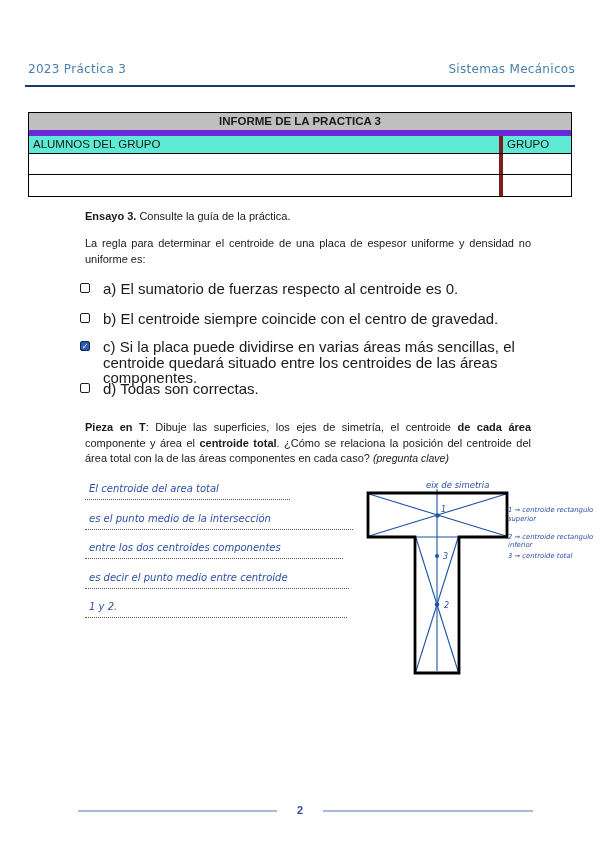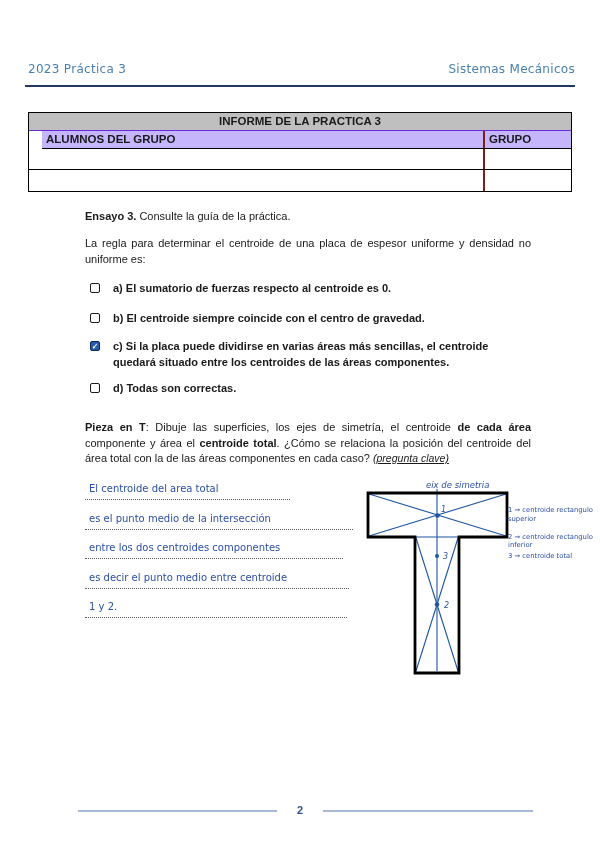--- a/index.html
+++ b/index.html
@@ -11,41 +11,41 @@
   .hdr-right { position:absolute; right:25px; top:62px; font-size:12px; color:#4a80ae; font-family:"DejaVu Sans", sans-serif; letter-spacing:.3px; }
   .hdr-rule  { position:absolute; left:25px; top:85px; width:550px; border-top:2.5px solid #203864; }
   .logo { position:absolute; left:513px; top:6px; width:57px; height:57px; border-radius:50%; background:#0d80c4;
           display:flex; flex-direction:column; align-items:center; justify-content:center; }
   .logo-dots { display:grid; grid-template-columns:repeat(3, 6px); grid-gap:2px; }
   .logo-dots i { width:6px; height:6px; background:#fff; border-radius:1.5px; display:block; }
   .logo-text { color:#fff; font-weight:bold; font-size:10px; letter-spacing:.5px; margin-top:1px; }
 
   
   .tbl { position:absolute; left:28px; top:112px; width:544px; border:1.4px solid #000; font-size:11.5px; }
-  .tbl-title { background:#bfbfbf; font-weight:bold; text-align:center; padding:2px 0 3px; border-bottom:1px solid #6d28d9; }
+  .tbl-title { background:#bfbfbf; font-weight:bold; text-align:center; padding:2px 0 3px; border-bottom:6px solid #6d28d9; }
   .tbl-row { display:flex; }
-  .tbl-head { background:#c4b5fd; font-weight:bold; border-bottom:1px solid #000;margin-left:13px; }
+  .tbl-head { background:#5eead4; font-weight:normal; border-bottom:1px solid #000; }
   .cell-main { flex:1; padding:2px 4px 3px; }
-  .cell-grupo { width:88px; border-left:2px solid #7f1d1d; padding:2px 4px 3px; }
+  .cell-grupo { width:72px; border-left:4px solid #7f1d1d; padding:2px 4px 3px; }
   .tbl-empty { height:21px; }
   .tbl-empty.mid { border-bottom:1px solid #000; }
   .tbl-empty .cell-main, .tbl-empty .cell-grupo { padding:0 4px; }
 
   
   .para { position:absolute; left:85px; width:446px; font-size:11px; line-height:15.5px; text-align:justify; }
   .b { font-weight:bold; }
-  .it { font-style:italic; font-size:10.5px;text-decoration:underline; }
+  .it { font-style:italic; font-size:10.5px; }
 
-  .opt { position:absolute; left:90px; width:440px; display:flex; font-size:11px; line-height:15.5px;font-weight:bold; }
+  .opt { position:absolute; left:80px; width:440px; display:flex; font-size:15px; line-height:15.5px; }
   .chk { flex:0 0 auto; width:10px; height:10px; border:1.6px solid #1b1b1b; border-radius:2px; margin:2px 13px 0 0; }
   .chk.checked { background:#2a5cad; border-color:#10284f; }
   .chk.checked::after { content:"\2713"; display:block; color:#fff; font-size:8px; line-height:9px; text-align:center; }
 
   
-  .hand { font-family:"DejaVu Sans", sans-serif; color:#2b4fa5; }
+  .hand { font-family:"DejaVu Sans", sans-serif; font-style:italic; color:#2b4fa5; }
   .answers { position:absolute; left:85px; top:483px; width:280px; }
   .ans-line { font-size:10px; height:17px; border-bottom:1.6px dotted #5a5a5a; margin-bottom:12.5px; padding-left:4px; white-space:nowrap; }
   .ans-line:nth-child(1) { width:205px; }
   .ans-line:nth-child(2) { width:268px; }
   .ans-line:nth-child(3) { width:258px; }
   .ans-line:nth-child(4) { width:264px; }
   .ans-line:nth-child(5) { width:262px; }
 
   
   .fig { position:absolute; left:355px; top:474px; }

